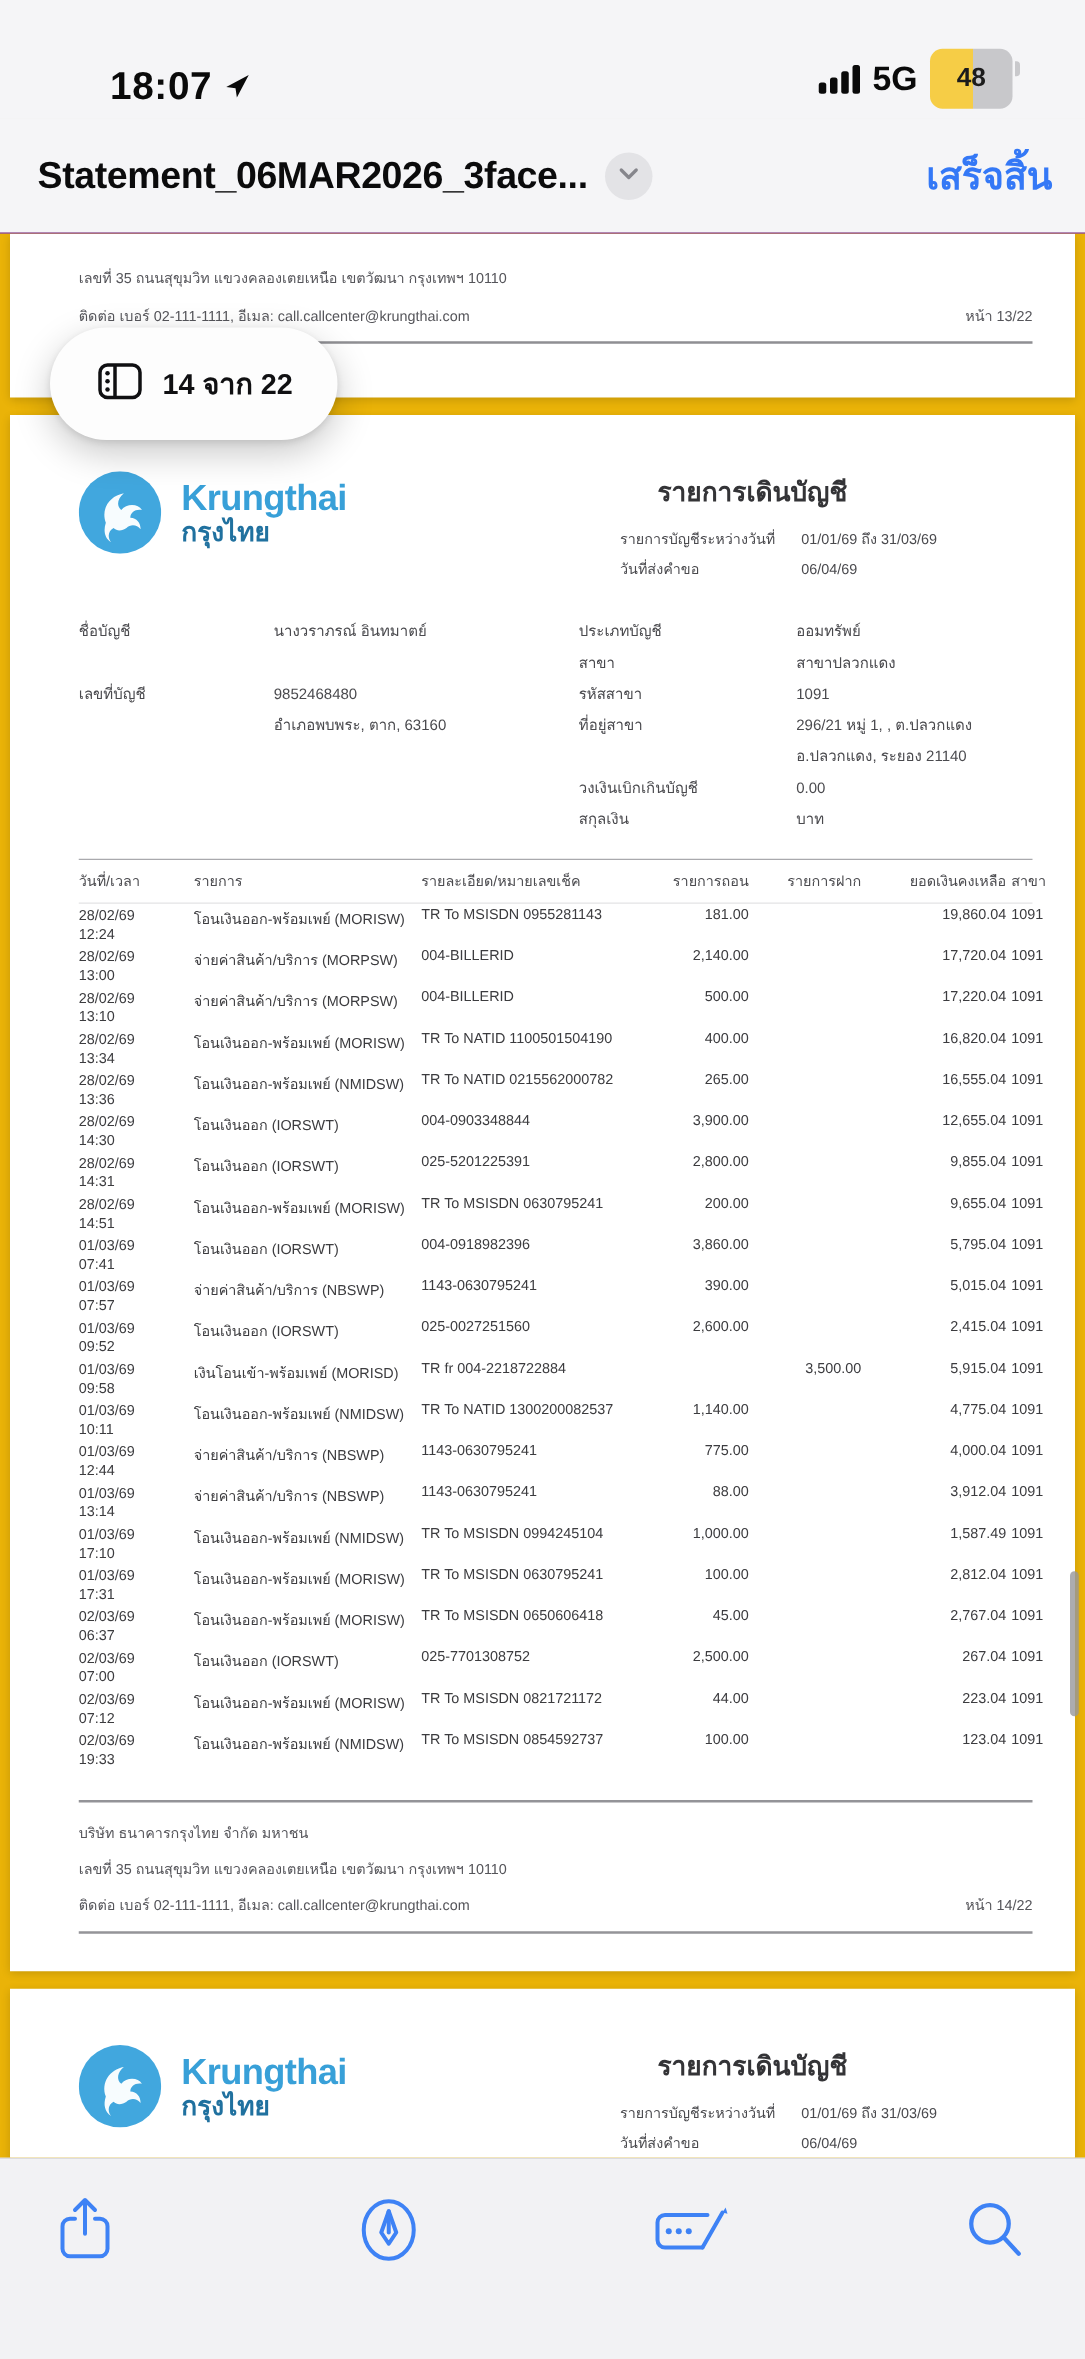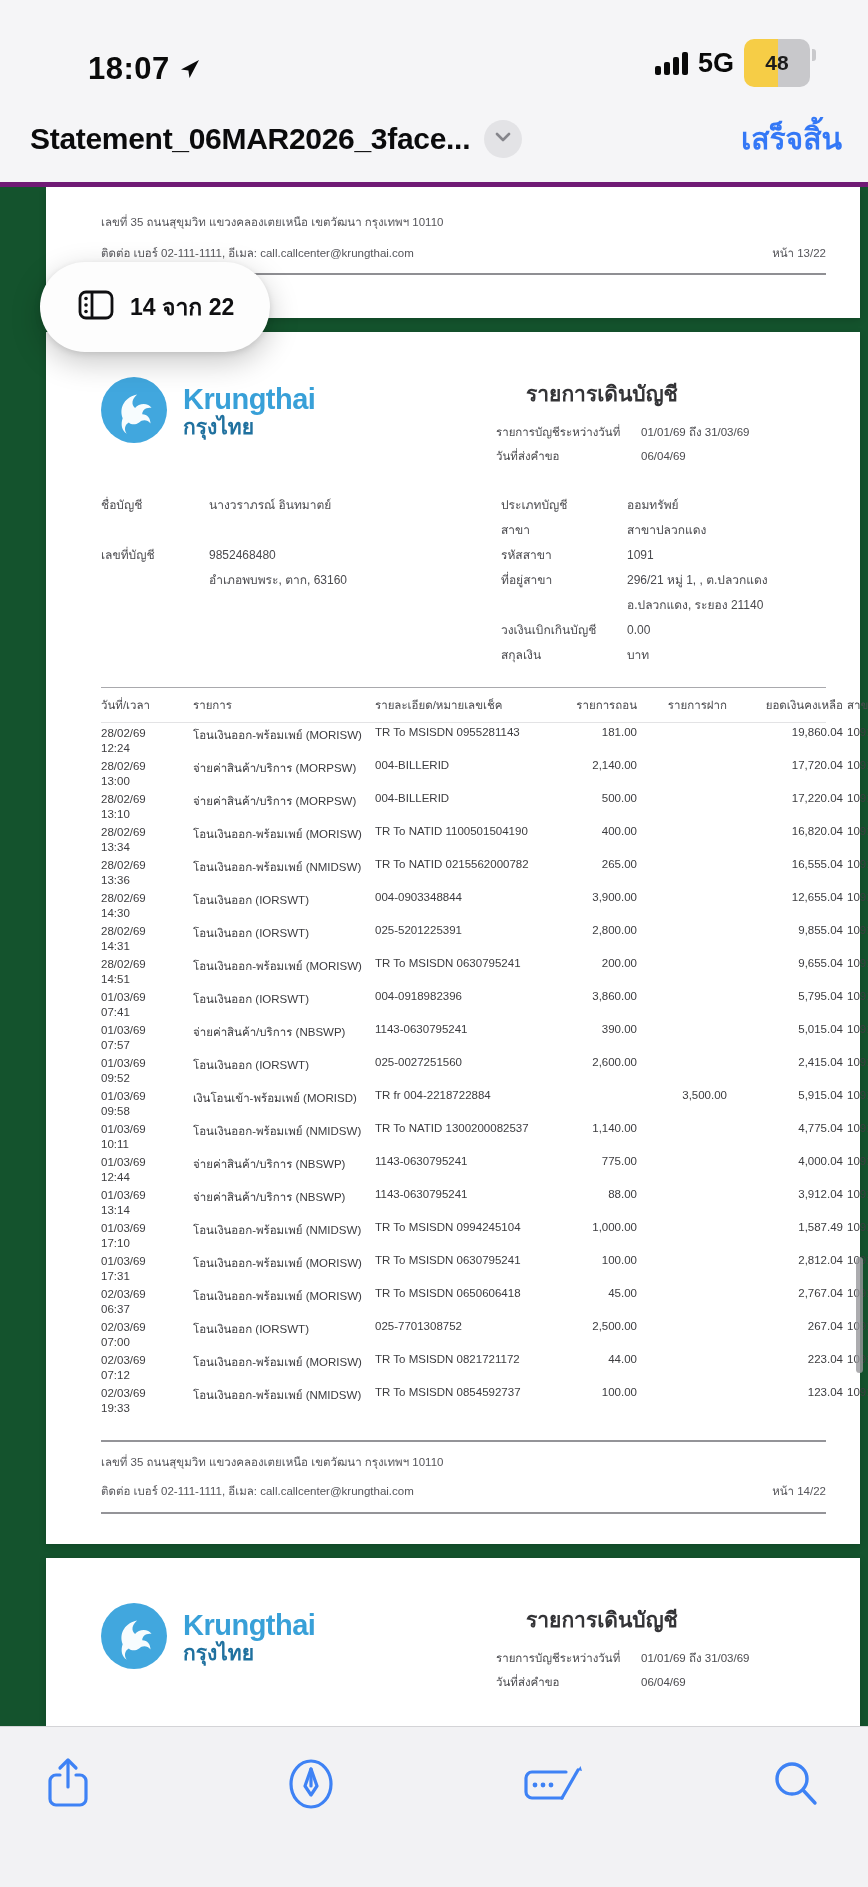--- a/index.html
+++ b/index.html
@@ -25,32 +25,32 @@
   .net { font-size:27px; font-weight:600; color:#0a0a0a; }
   .battery { position:relative; width:66px; height:48px; border-radius:10px;
     background:linear-gradient(to right,#f6cd46 0 52%,#c8c8cb 52% 100%);
     display:flex; align-items:center; justify-content:center; }
   .battery span { font-size:21px; font-weight:700; color:#1c1c1c; }
   .battery::after { content:""; position:absolute; right:-6px; top:10px; width:4px;
     height:12px; background:#c9c9cc; border-radius:0 3px 3px 0; }
 
   
   .nav-bar {
-    height:92px; background:#f5f5f7; border-bottom:5px solid #701a75;
+    height:92px; background:#f5f5f7; border-bottom:1px solid #701a75;
     display:flex; align-items:center; padding:0 26px 0 30px;
   }
   .doc-title { font-size:30px; font-weight:700; color:#0b0b0c; letter-spacing:-.3px;
     max-width:500px; white-space:nowrap; overflow:hidden; }
   .chev-btn { width:38px; height:38px; border-radius:50%; background:#e3e3e6;
     display:flex; align-items:center; justify-content:center; margin-left:14px; border:none; }
   .done-btn { margin-left:auto; font-size:30px; font-weight:600; color:#3478f6;
     background:none; border:none; font-family:inherit; }
 
   
-  .pdf-area { height:1539px; overflow:hidden; position:relative; background:#14532d;padding-left:38px; }
+  .pdf-area { height:1539px; overflow:hidden; position:relative; background:#eab308; }
   .page-card { background:#fff; margin:0 8px; box-shadow:0 2px 7px rgba(0,0,0,.16); }
   .card-gap { height:14px; }
 
   
   .prev-page { padding:26px 34px 0 55px; height:131px; }
   .doc-small { font-size:11.5px; color:#55555a; }
   .prev-line2 { display:flex; justify-content:space-between; margin-top:13px; }
   .prev-rule { border-top:2px solid #8f8f93; margin-top:11px; }
 
   
@@ -70,21 +70,21 @@
   .logo-name-th { font-size:21px; font-weight:700; color:#20719f; line-height:1.2; }
   .stm-head-right { margin-left:auto; width:330px; }
   .stm-title { font-size:21px; font-weight:600; color:#343437; margin-bottom:10px;margin-left:30px; }
   .hrow { display:flex; font-size:11.5px; color:#4a4a4e; line-height:24px; }
   .hrow .hl { width:145px; }
 
   
   .acct { display:flex; margin-top:24px; }
   .acct-left { width:400px; }
   .acct-right { flex:1; }
-  .info-row { display:flex; height:25px; align-items:center; font-size:12px; color:#4a4a4e; }
+  .info-row { display:flex; height:25px; align-items:center; font-size:12px; color:#4a4a4e;gap:48px; }
   .acct-left .info-row > .il { width:108px; }
   .acct-right .info-row > .il { width:126px; }
   .info-row > .iv { white-space:nowrap; }
 
   
   .tbl { margin-top:20px; }
   .tgrid { display:grid; grid-template-columns:88px 178px 172px 86px 86px 112px 1fr; column-gap:4px; }
   .thead { border-top:1.5px solid #a9a9ad; border-bottom:1.5px solid #e3e3e5;
     height:36px; align-items:center; font-size:11.5px; color:#4a4a4e; }
   .tr { height:33px; padding-top:3px; font-size:11.5px; color:#3c3c3f; align-items:start; }
@@ -550,20 +550,21 @@
             <span class="c-detail">TR To MSISDN 0854592737</span>
             <span class="c-num">100.00</span>
             <span class="c-num"></span>
             <span class="c-num">123.04</span>
             <span class="c-branch">1091</span>
           </div>
         </div>
     </div>
 
     <div class="stm-foot">
+      <div class="doc-small f1">บริษัท ธนาคารกรุงไทย จำกัด มหาชน</div>
       <div class="doc-small f2">เลขที่ 35 ถนนสุขุมวิท แขวงคลองเตยเหนือ เขตวัฒนา กรุงเทพฯ 10110</div>
       <div class="f3">
         <span class="doc-small">ติดต่อ เบอร์ 02-111-1111, อีเมล: call.callcenter@krungthai.com</span>
         <span class="doc-small">หน้า 14/22</span>
       </div>
       <div class="foot-rule"></div>
     </div>
   </div>
 
   <div class="card-gap"></div>

